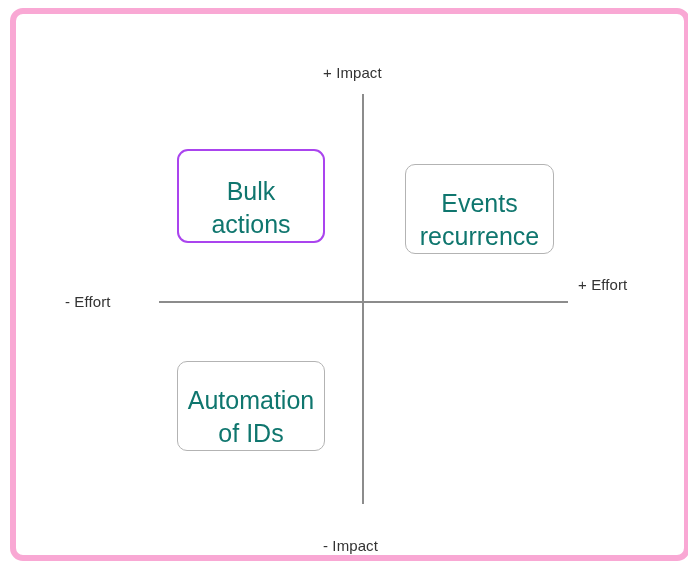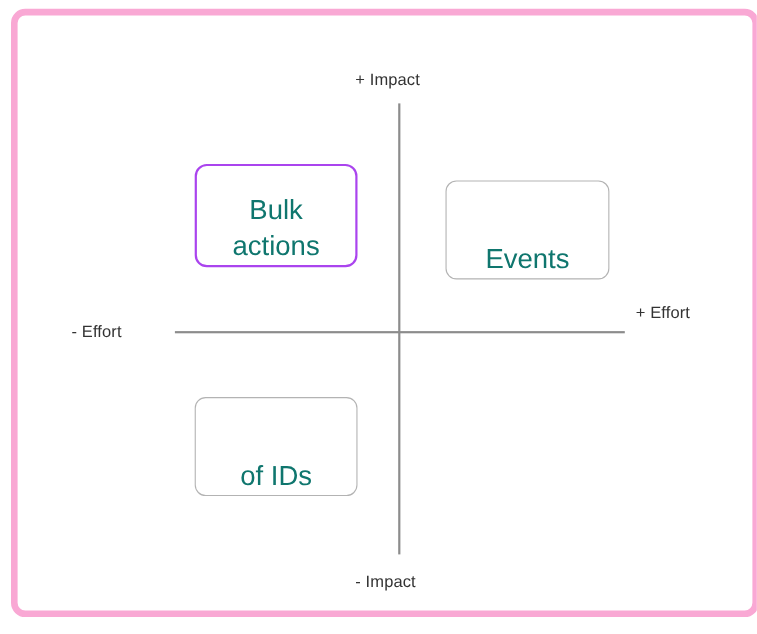--- a/index.html
+++ b/index.html
@@ -60,21 +60,21 @@
     color: #333333;
     white-space: nowrap;
     letter-spacing: 0.1px;
   }
   #label-impact-pos {
     left: 307px;
     top: 50px;
   }
   #label-impact-neg {
     left: 307px;
-    top: 507px;
+    top: 523px;
   }
   #label-effort-neg {
     left: 49px;
     top: 279px;
   }
   #label-effort-pos {
     left: 562px;
     top: 262px;
   }
 
@@ -139,21 +139,21 @@
 
     <div class="axis-label" id="label-effort-neg">- Effort</div>
 
     <div class="axis-label" id="label-effort-pos">+ Effort</div>
 
     <div class="card highlight" id="card-bulk-actions">
       <span class="card-label"><span>Bulk</span><br><span>actions</span></span>
     </div>
 
     <div class="card neutral" id="card-events-recurrence">
-      <span class="card-label"><span>Events</span><br></span>
+      <span class="card-label"><span>Events</span><br><span>recurrence</span></span>
     </div>
 
     <div class="card neutral" id="card-automation-of-ids">
-      <span class="card-label"><br><span>of IDs</span></span>
+      <span class="card-label"><span>Automation</span><br><span>of IDs</span></span>
     </div>
 
   </div>
 </div>
 
 </body></html>

